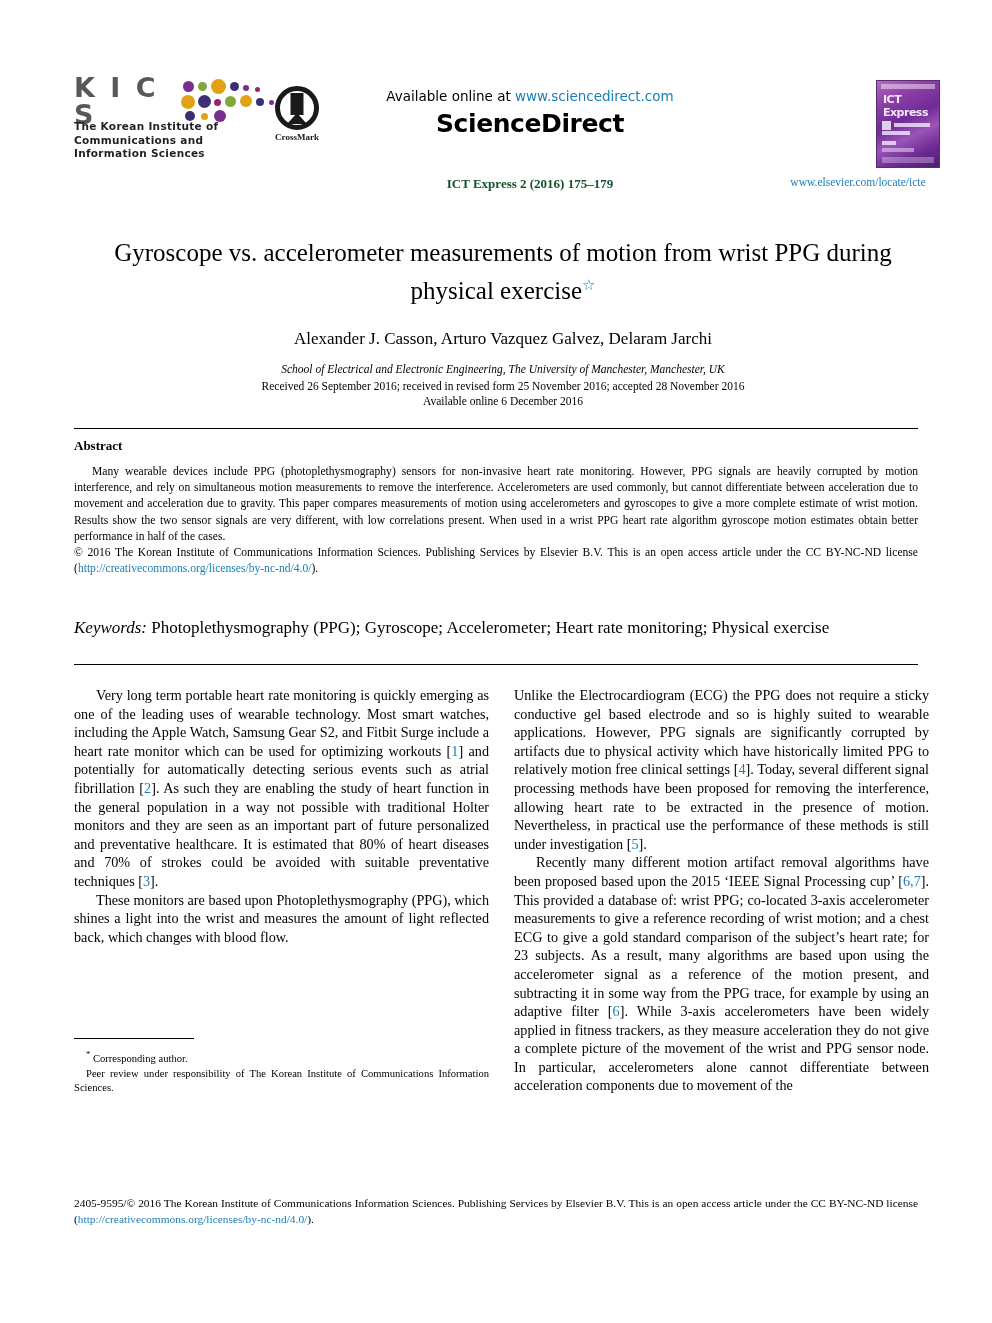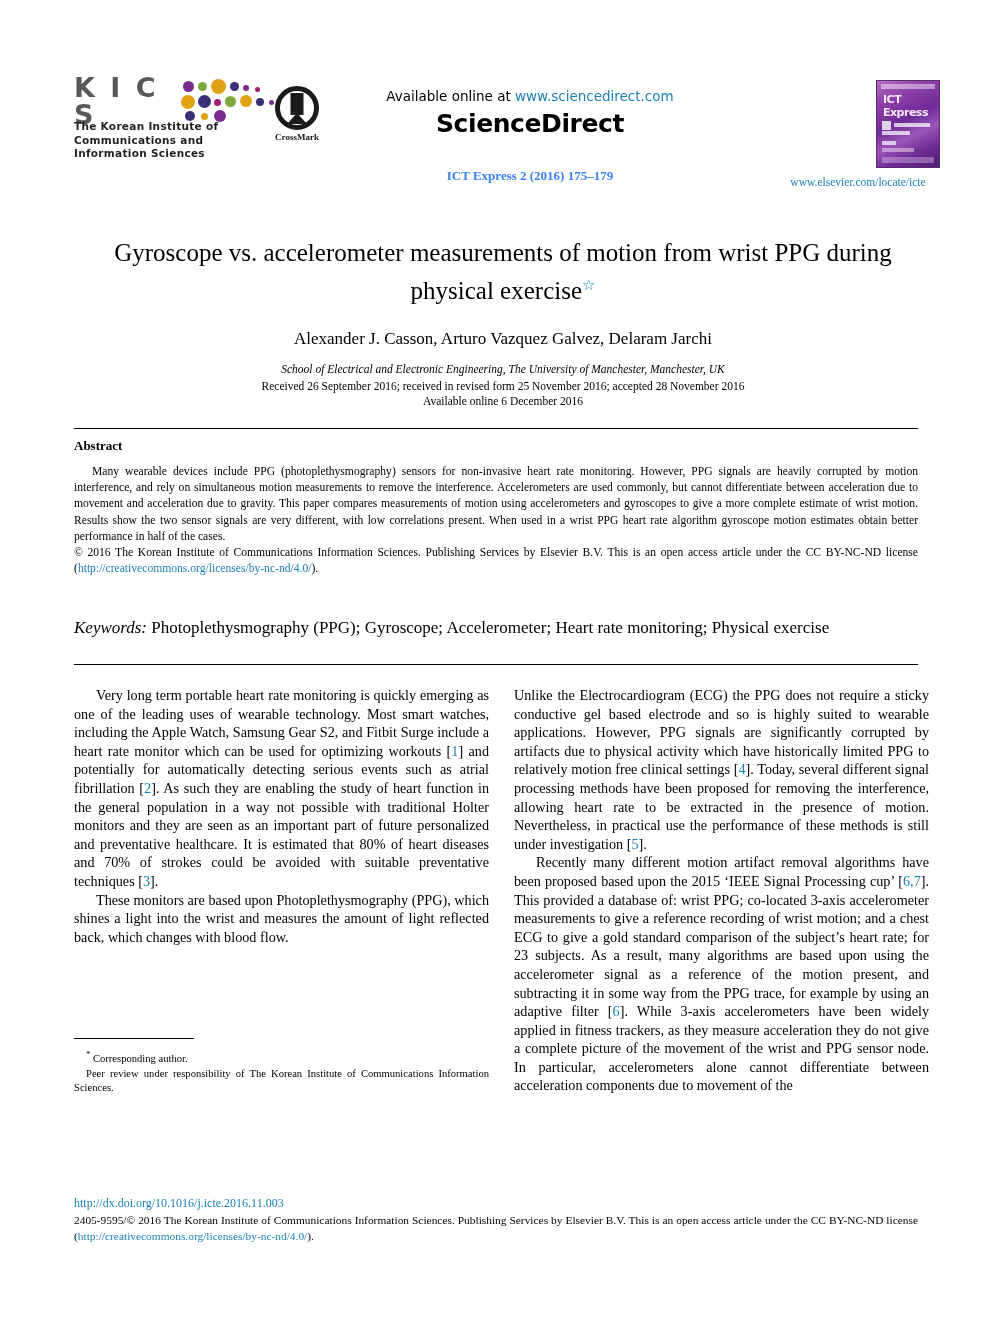--- a/index.html
+++ b/index.html
@@ -131,27 +131,27 @@
     font-family: "DejaVu Sans", sans-serif;
     font-weight: bold;
     font-size: 25px;
     letter-spacing: -0.4px;
     margin-top: 5px;
     color: #000;
   }
   .journal-ref {
     position: absolute;
     left: 330px;
-    top: 96px;
+    top: 104px;
     width: 400px;
     text-align: center;
     font-family: "Liberation Serif", serif;
     font-weight: bold;
     font-size: 13px;
-    color: #3b82f6;
+    color: #14532d;
   }
 
   .cover {
     position: absolute;
     left: 876px;
     top: 8px;
     width: 62px;
     height: 86px;
     border: 1px solid #5a2d6e;
     background:
@@ -479,19 +479,16 @@
     </div>
 
     <div class="col col-right">
       <p class="body" style="text-indent:0;"><span>Unlike the Electrocardiogram (ECG) the PPG does not require a sticky conductive gel based electrode and so is highly suited to wearable applications. However, PPG signals are significantly corrupted by artifacts due to physical activity which have historically limited PPG to relatively motion free clinical settings [</span><span class="ref">4</span><span>]. Today, several different signal processing methods have been proposed for removing the interference, allowing heart rate to be extracted in the presence of motion. Nevertheless, in practical use the performance of these methods is still under investigation [</span><span class="ref">5</span><span>].</span></p>
 
       <p class="body"><span>Recently many different motion artifact removal algorithms have been proposed based upon the 2015 ‘IEEE Signal Processing cup’ [</span><span class="ref">6,7</span><span>]. This provided a database of: wrist PPG; co-located 3-axis accelerometer measurements to give a reference recording of wrist motion; and a chest ECG to give a gold standard comparison of the subject’s heart rate; for 23 subjects. As a result, many algorithms are based upon using the accelerometer signal as a reference of the motion present, and subtracting it in some way from the PPG trace, for example by using an adaptive filter [</span><span class="ref">6</span><span>]. While 3-axis accelerometers have been widely applied in fitness trackers, as they measure acceleration they do not give a complete picture of the movement of the wrist and PPG sensor node. In particular, accelerometers alone cannot differentiate between acceleration components due to movement of the</span></p>
     </div>
   </div>
 
   <div class="footer">
-    <div class="doi">
-      <a class="lnk" href="#">http://dx.doi.org/10.1016/j.icte.2016.11.003</a>
-    </div>
     <div class="copyright"><span>2405-9595/© 2016 The Korean Institute of Communications Information Sciences. Publishing Services by Elsevier B.V. This is an open access article under the CC BY-NC-ND license (</span><a class="lnk" href="#">http://creativecommons.org/licenses/by-nc-nd/4.0/</a><span>).</span></div>
   </div>
 
 </div>
 
 </body></html>

